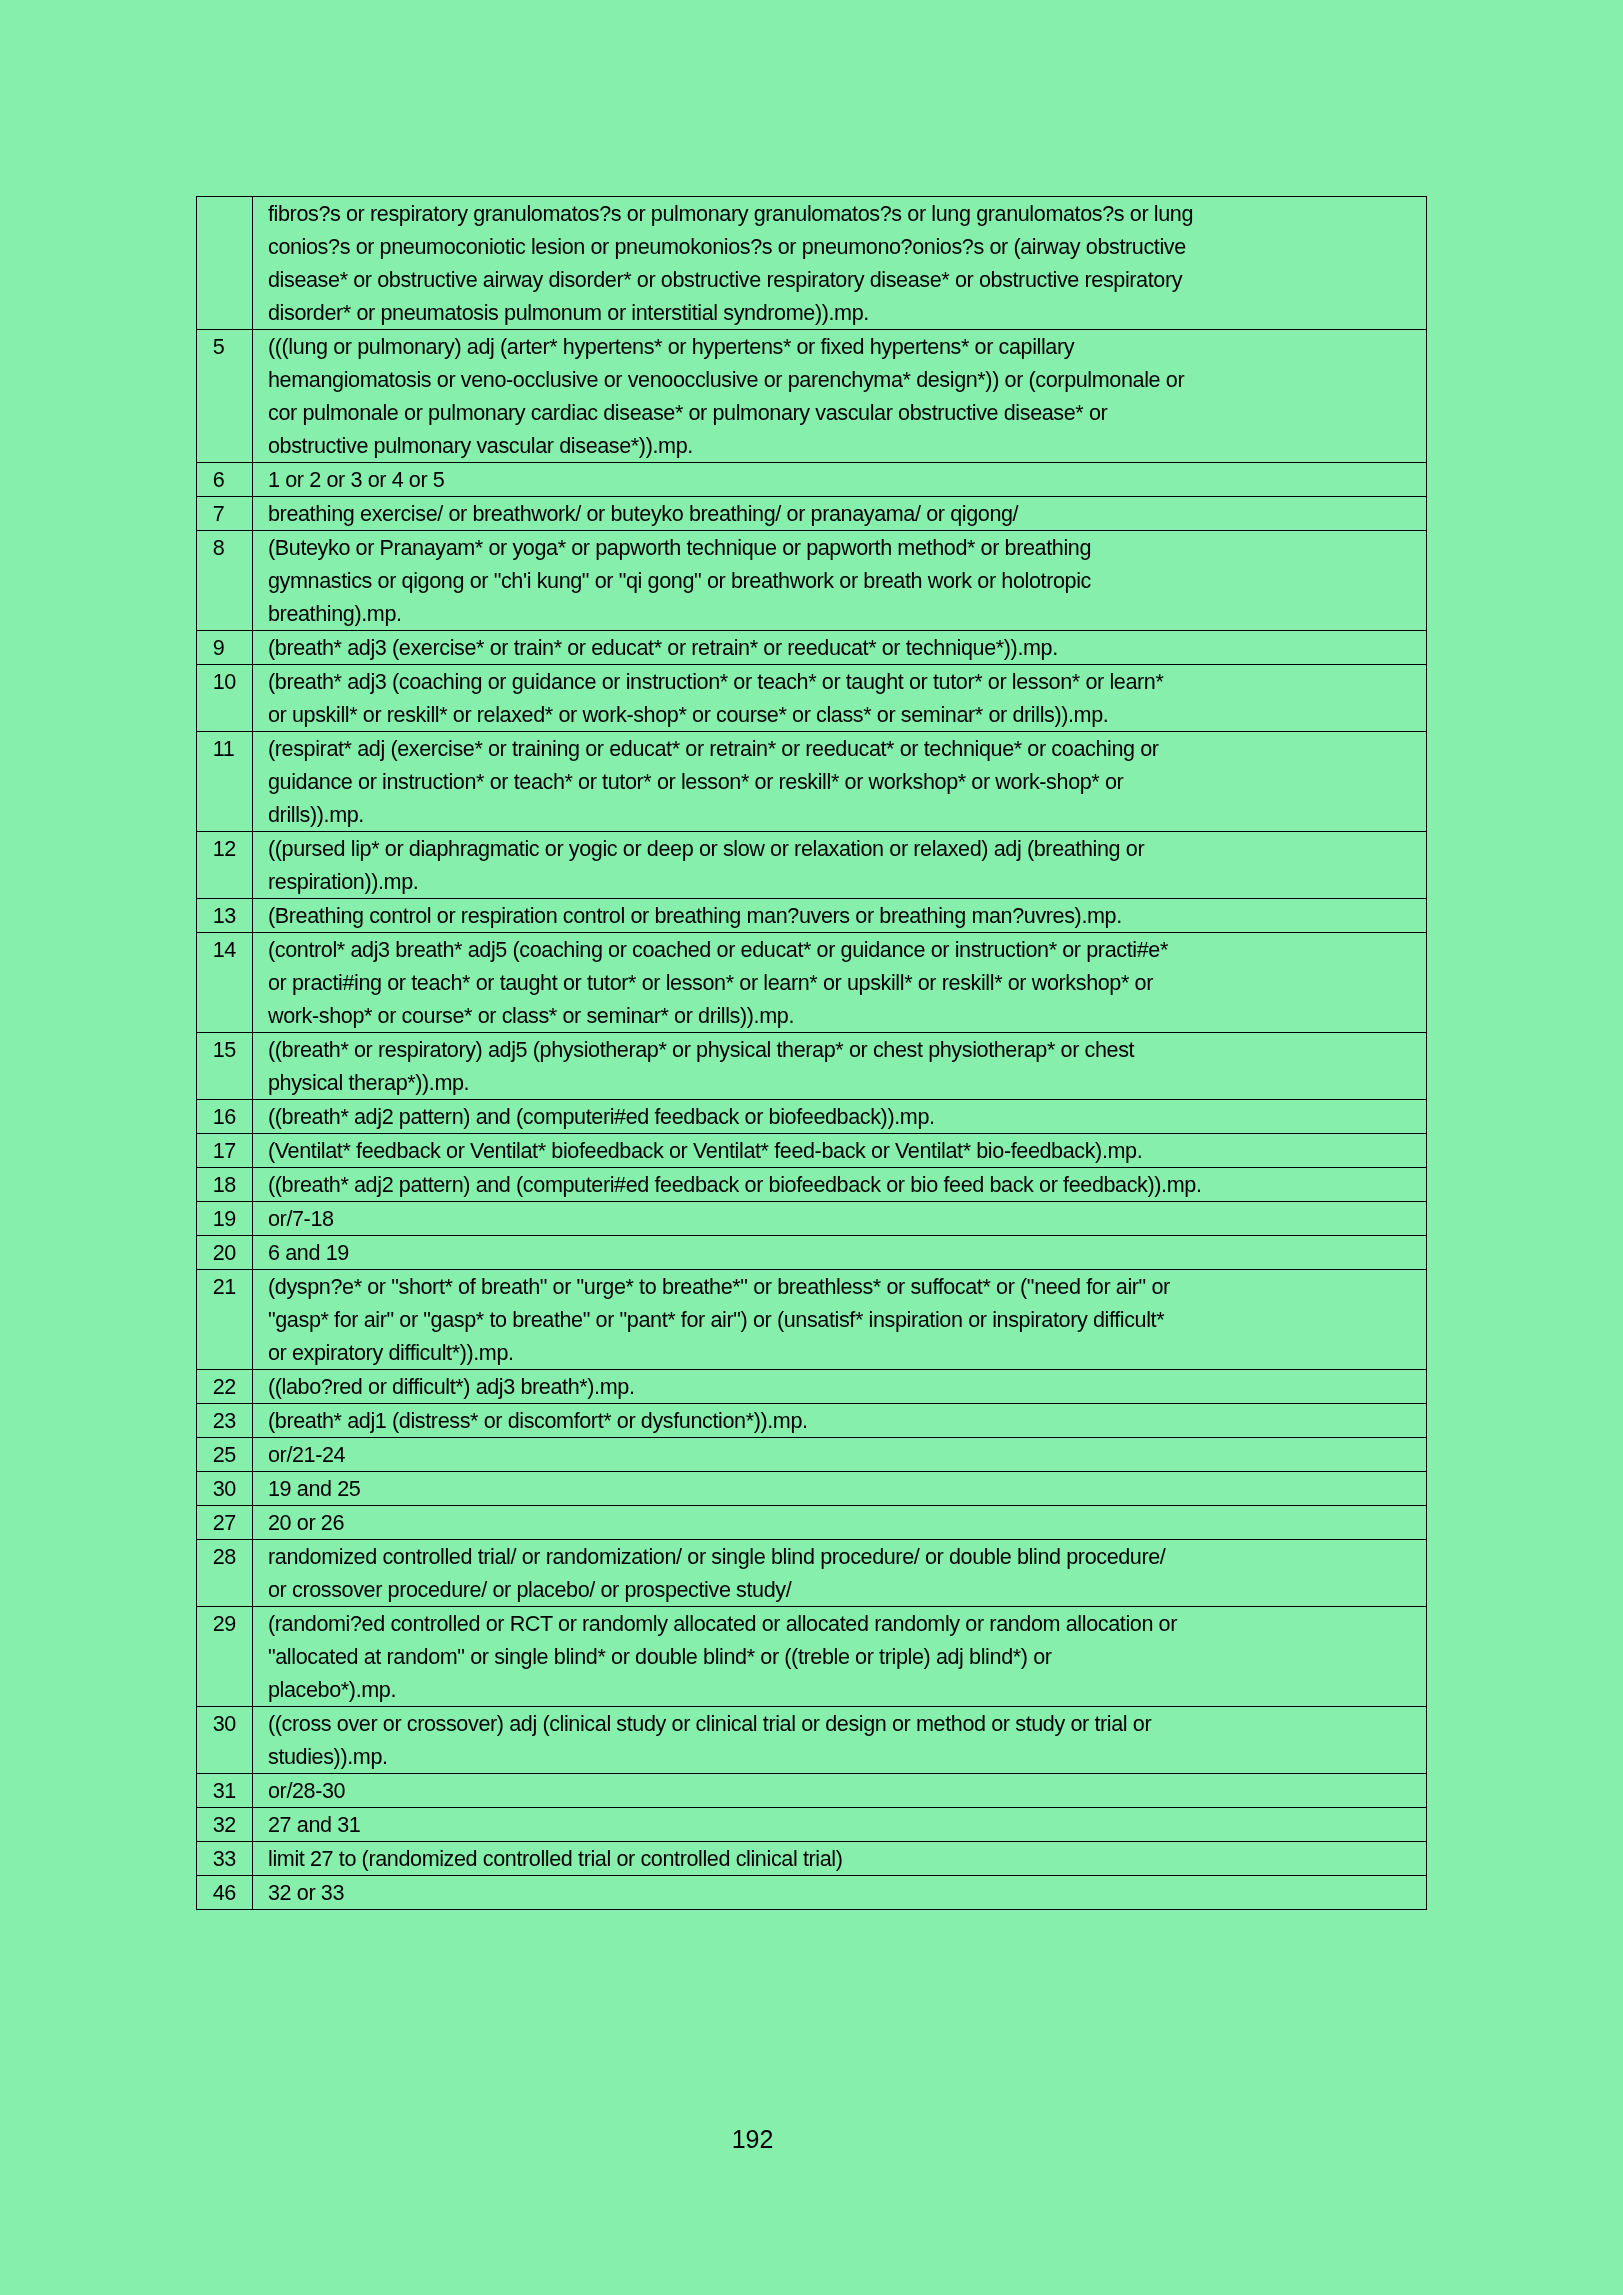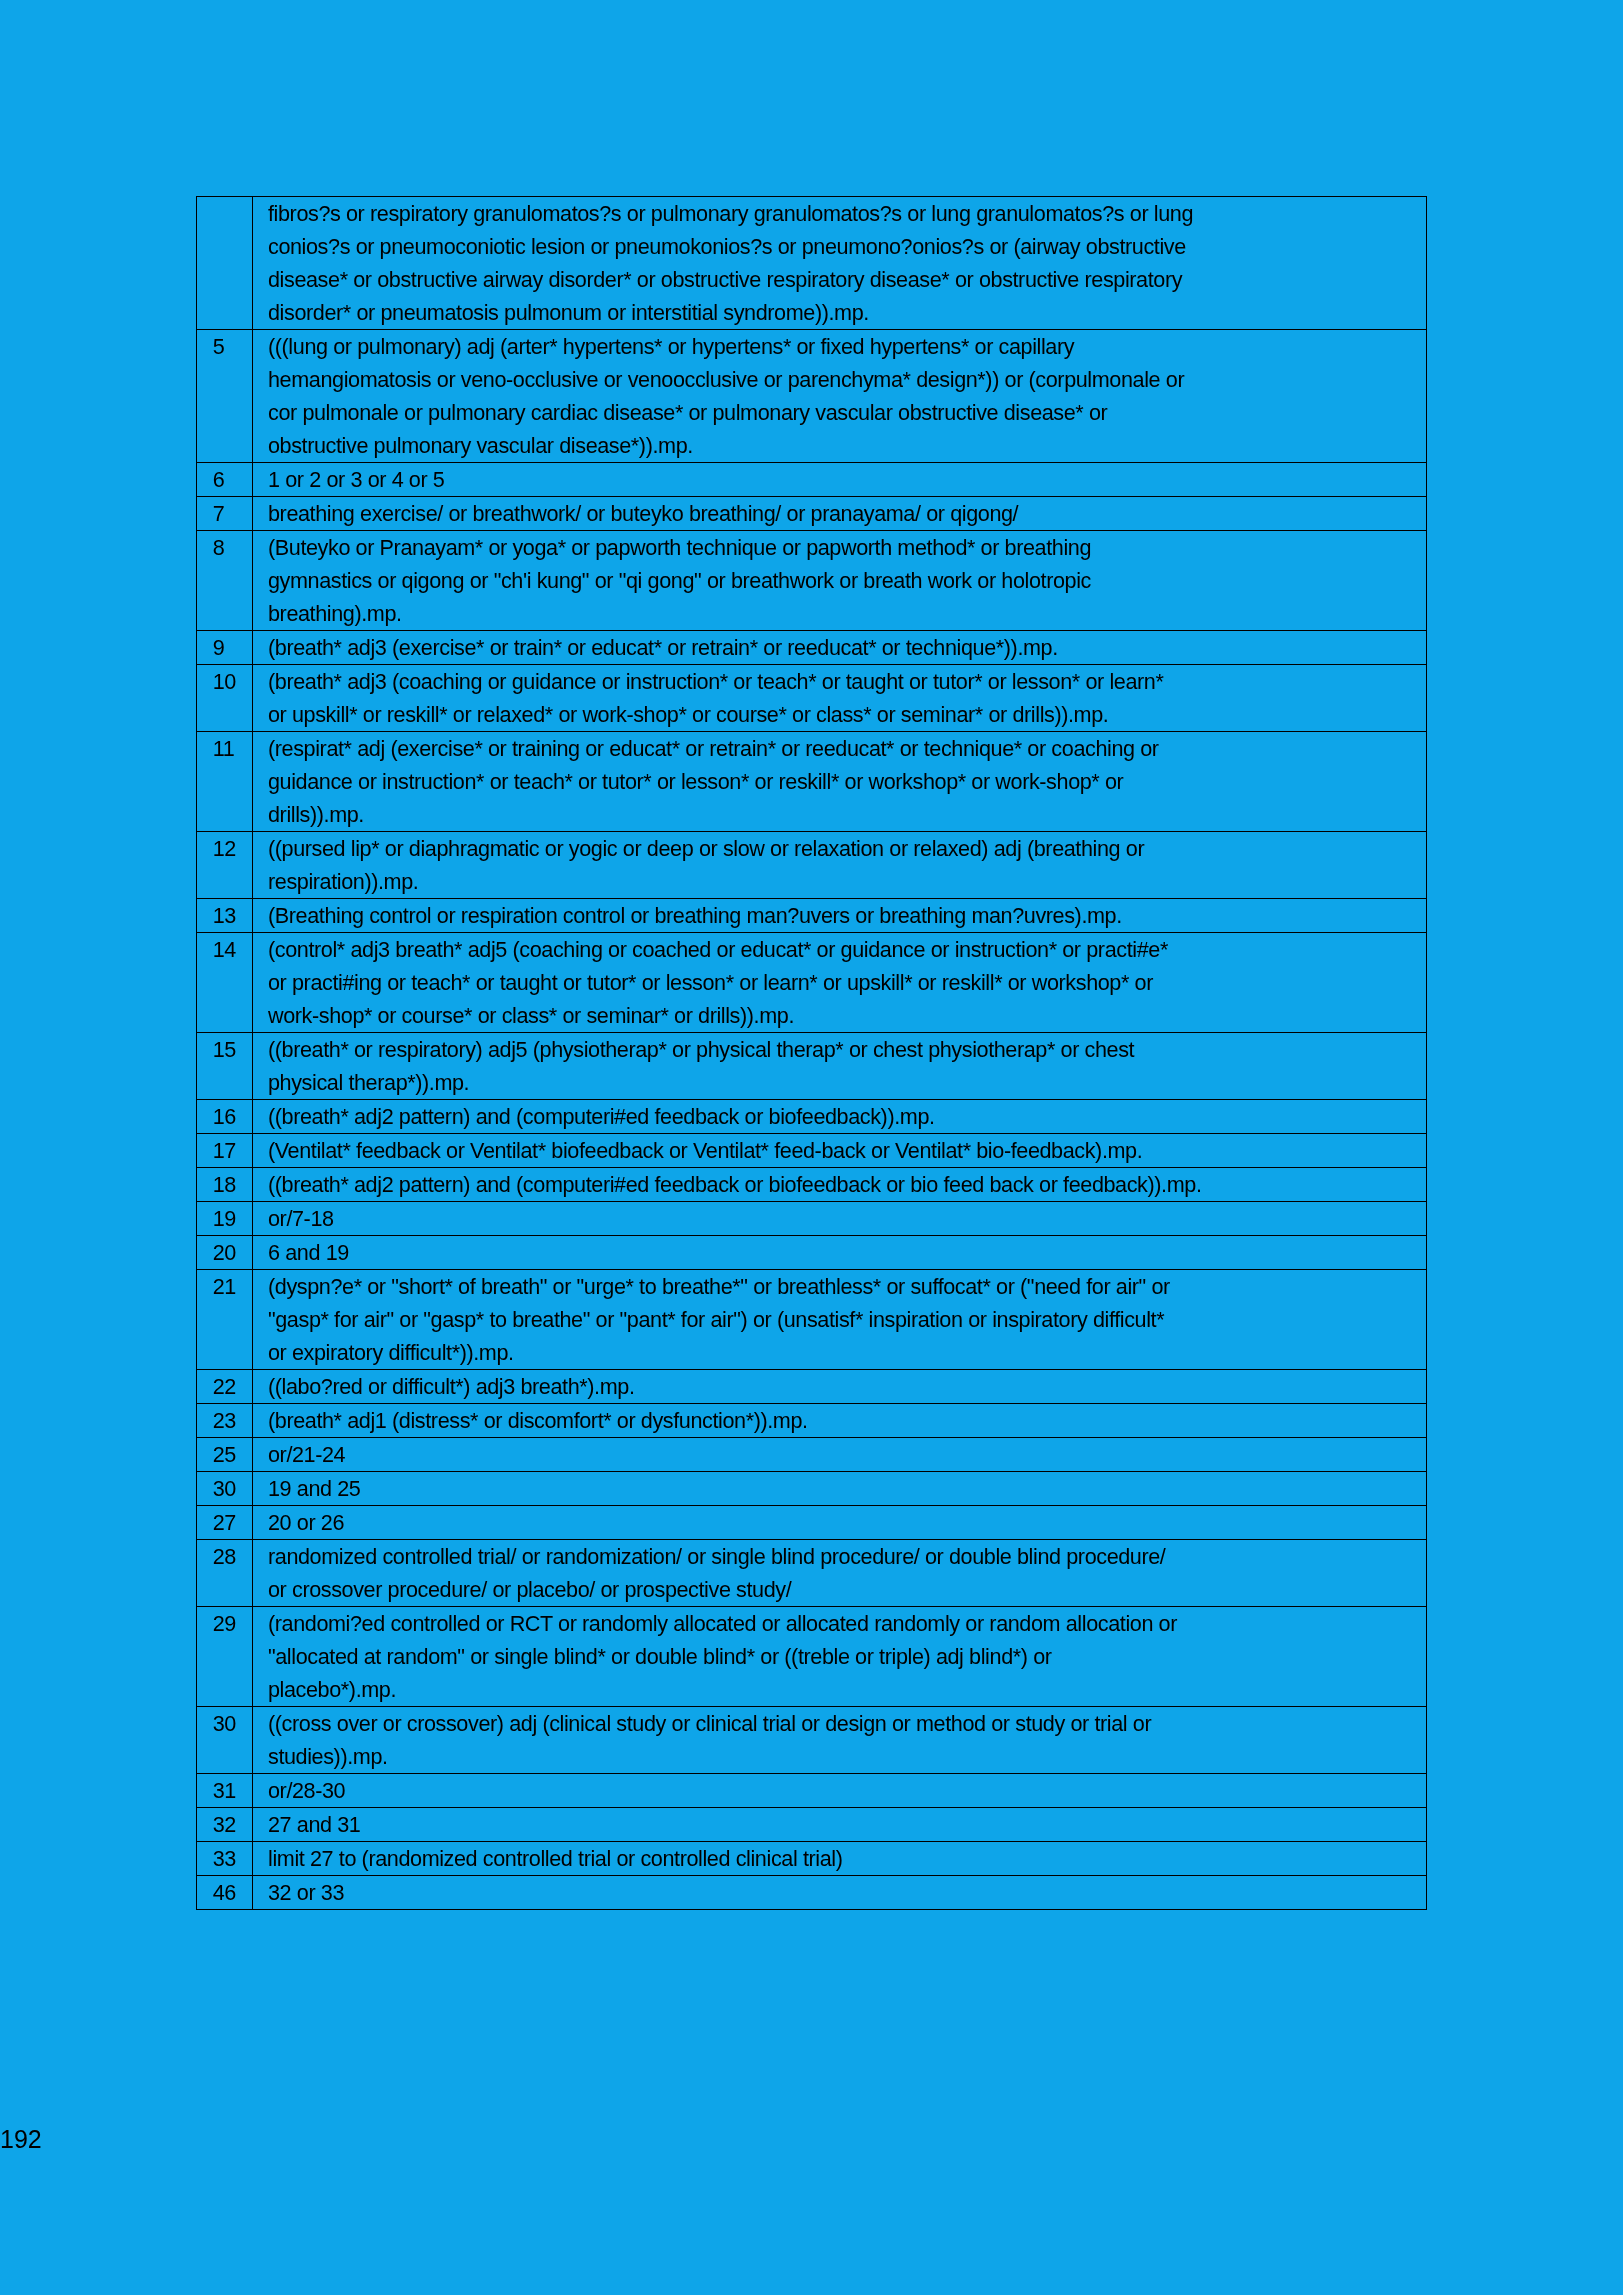--- a/index.html
+++ b/index.html
@@ -12,21 +12,21 @@
       height: 2295px;
       position: relative;
       font-family: "Liberation Sans", sans-serif;
       color: #000000;
       overflow: hidden;
     }
     .page {
       position: absolute;
       left: 0; top: 0;
       width: 1623px; height: 2295px;
-      background: #0ea5e9;
+      background: #86efac;
     }
     table.search-table {
       position: absolute;
       left: 196px;
       top: 196px;
       width: 1231px;
       border-collapse: collapse;
       table-layout: fixed;
     }
     table.search-table td {
@@ -51,20 +51,21 @@
     }
     .line {
       display: block;
       height: 33px;
     }
     .page-number {
       position: absolute;
       left: 0;
       width: 1505px;
       top: 2123px;
+      text-align: center;
       font-size: 25px;
       line-height: 33px;
     }
   </style>
 </head>
 <body>
 
 <div class="page">
   <table class="search-table">
     <tbody id="table-body">

